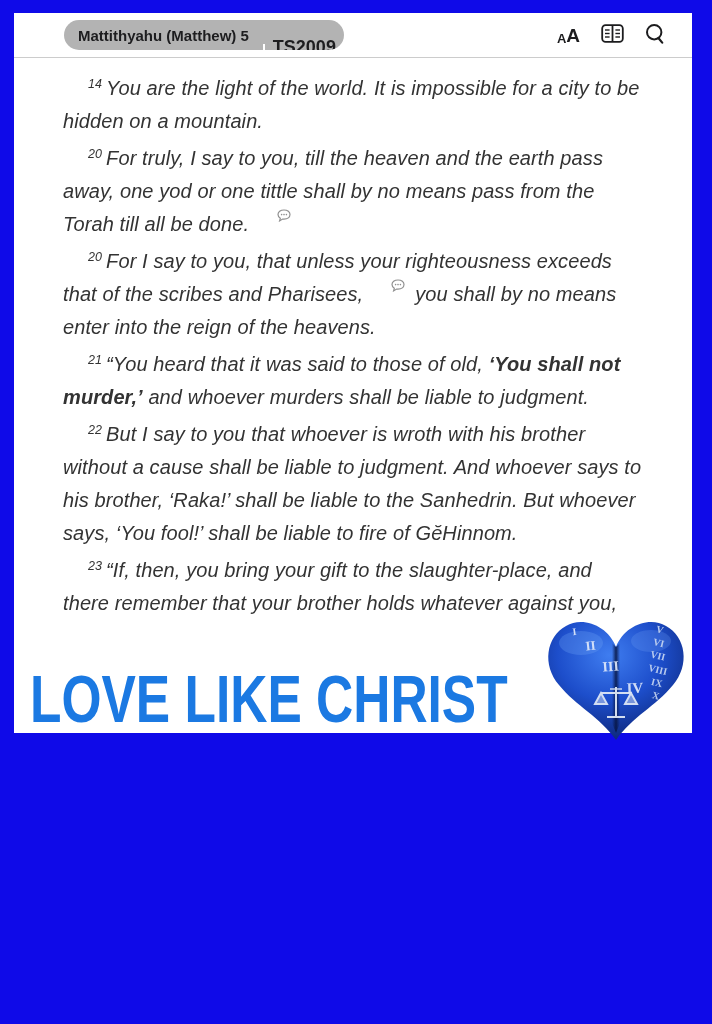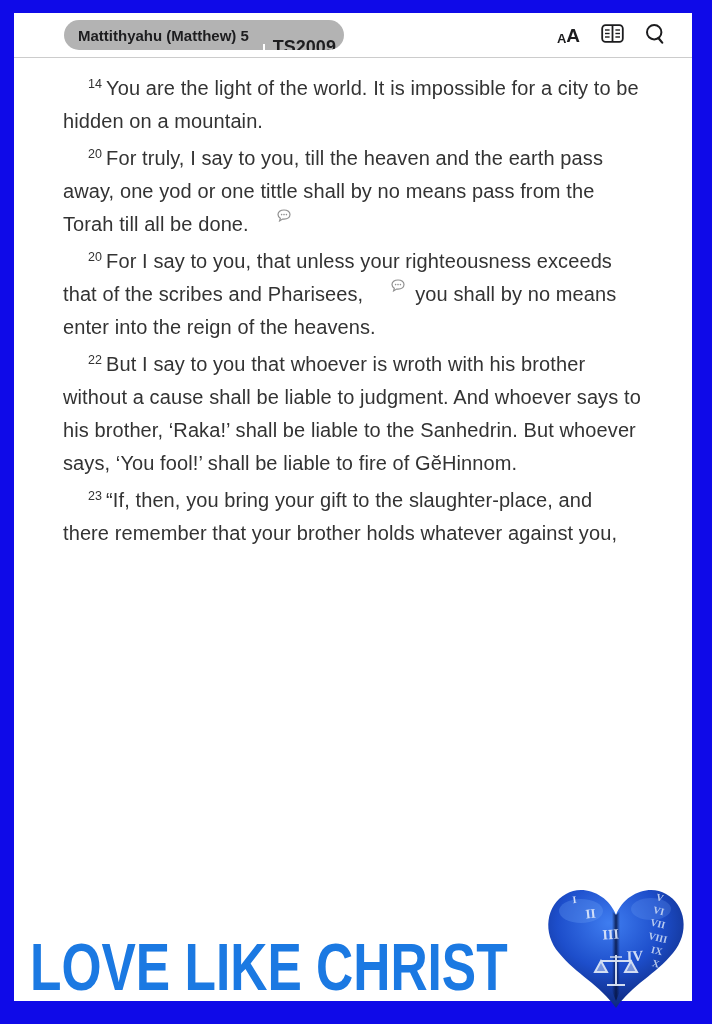--- a/index.html
+++ b/index.html
@@ -5,21 +5,21 @@
   html,body{margin:0;padding:0;background:#fff;}
   .frame{
     position:relative;
     width:712px;height:1024px;
     background:#0f0ae8;
     font-family:"Liberation Sans",sans-serif;
     overflow:hidden;
   }
   .page{
     position:absolute;left:14px;top:13px;
-    width:678px;height:988px;
+    width:678px;height:720px;
     background:#ffffff;
   }
   
   .header{
     display:flex;align-items:center;
     height:45px;
     border-bottom:1px solid #cccccc;
     padding:0 26px 0 50px;
     box-sizing:border-box;
   }
@@ -41,20 +41,21 @@
   .aa-btn{display:flex;align-items:flex-end;font-weight:bold;color:#1c1c1e;cursor:pointer;line-height:1;}
   .aa-btn .a-small{font-size:13px;}
   .aa-btn .a-big{font-size:19px;}
   .icon-btn{display:flex;align-items:center;cursor:pointer;}
   
   .verses{
     padding:10px 50px 0 49px;
     font-size:20px;line-height:33px;
     color:#333333;
     letter-spacing:0.1px;
+    font-style:italic;
   }
   .verse{margin:0;text-indent:25px;}
   .vnum{
     font-size:12.5px;
     vertical-align:7px;
     margin-right:4px;
     color:#333333;
   }
   .bold{font-weight:bold;}
   .footnote{
@@ -129,20 +130,21 @@
               <circle cx="4.6" cy="5.6" r="0.8" fill="#909090"></circle>
               <circle cx="7" cy="5.6" r="0.8" fill="#909090"></circle>
               <circle cx="9.4" cy="5.6" r="0.8" fill="#909090"></circle>
             </svg></span></p>
         <p class="verse"><span class="vnum">20</span><span>For I say to you, that unless your righteousness exceeds that of the scribes and Pharisees,</span><span class="footnote"><svg width="14" height="13" viewBox="0 0 14 13">
               <path d="M7 1 C3.4 1 1 3 1 5.6 C1 7.2 1.9 8.5 3.3 9.3 L2.6 11.9 L5.6 10.1 C6.05 10.18 6.5 10.2 7 10.2 C10.6 10.2 13 8.2 13 5.6 C13 3 10.6 1 7 1 Z" fill="none" stroke="#909090" stroke-width="1.2"></path>
               <circle cx="4.6" cy="5.6" r="0.8" fill="#909090"></circle>
               <circle cx="7" cy="5.6" r="0.8" fill="#909090"></circle>
               <circle cx="9.4" cy="5.6" r="0.8" fill="#909090"></circle>
             </svg></span><span>you shall by no means enter into the reign of the heavens.</span></p>
+        <p class="verse"><span class="vnum">21</span><span>“You heard that it was said to those of old, </span><span class="bold">‘You shall not murder,’</span><span> and whoever murders shall be liable to judgment.</span></p>
         <p class="verse"><span class="vnum">22</span><span>But I say to you that whoever is wroth with his brother without a cause shall be liable to judgment. And whoever says to his brother, ‘Raka!’ shall be liable to the Sanhedrin. But whoever says, ‘You fool!’ shall be liable to fire of GĕHinnom.</span></p>
         <p class="verse"><span class="vnum">23</span><span>“If, then, you bring your gift to the slaughter-place, and there remember that your brother holds whatever against you,</span></p>
       </div>
 
     <div class="slogan" style="color: rgb(27, 121, 226);">LOVE LIKE CHRIST</div>
 
     <div class="heart">
       <svg width="162" height="132" viewBox="0 0 162 132">
         <defs>
           <radialGradient id="hg" cx="45%" cy="28%" r="85%">

